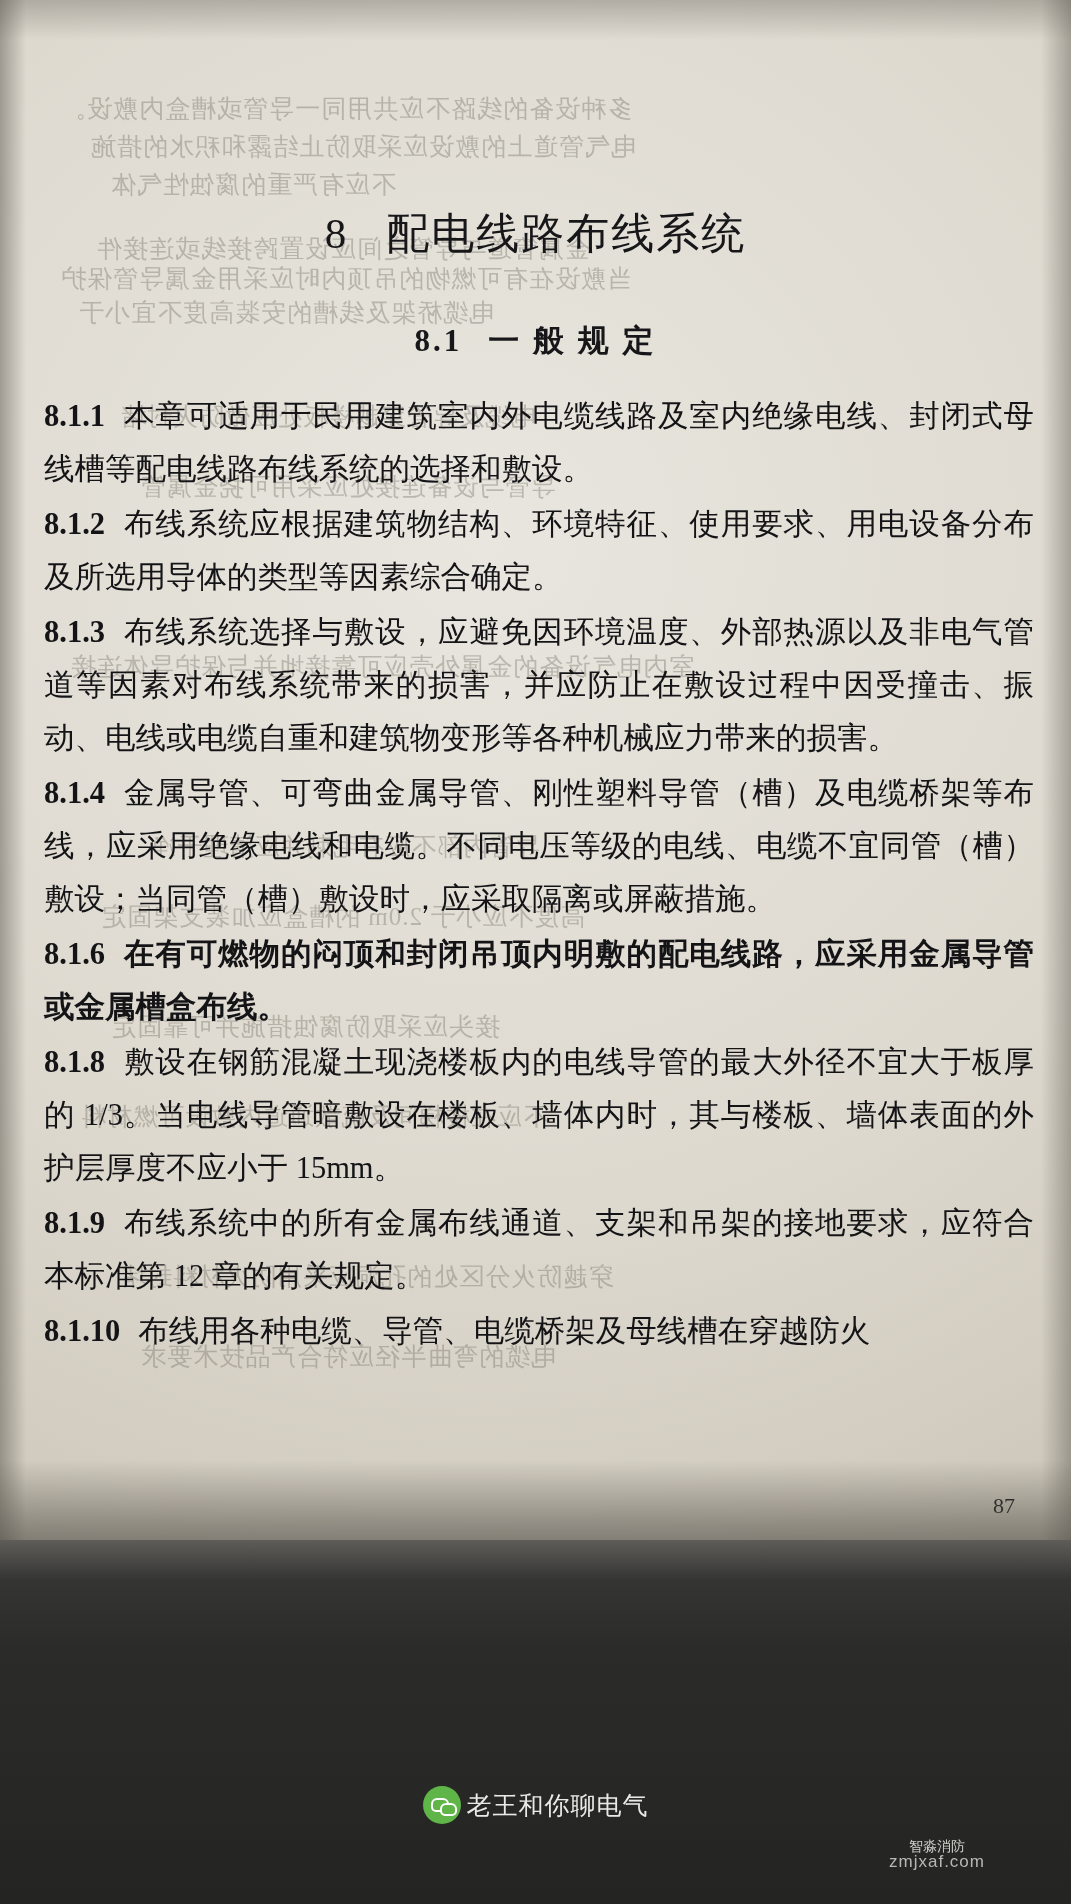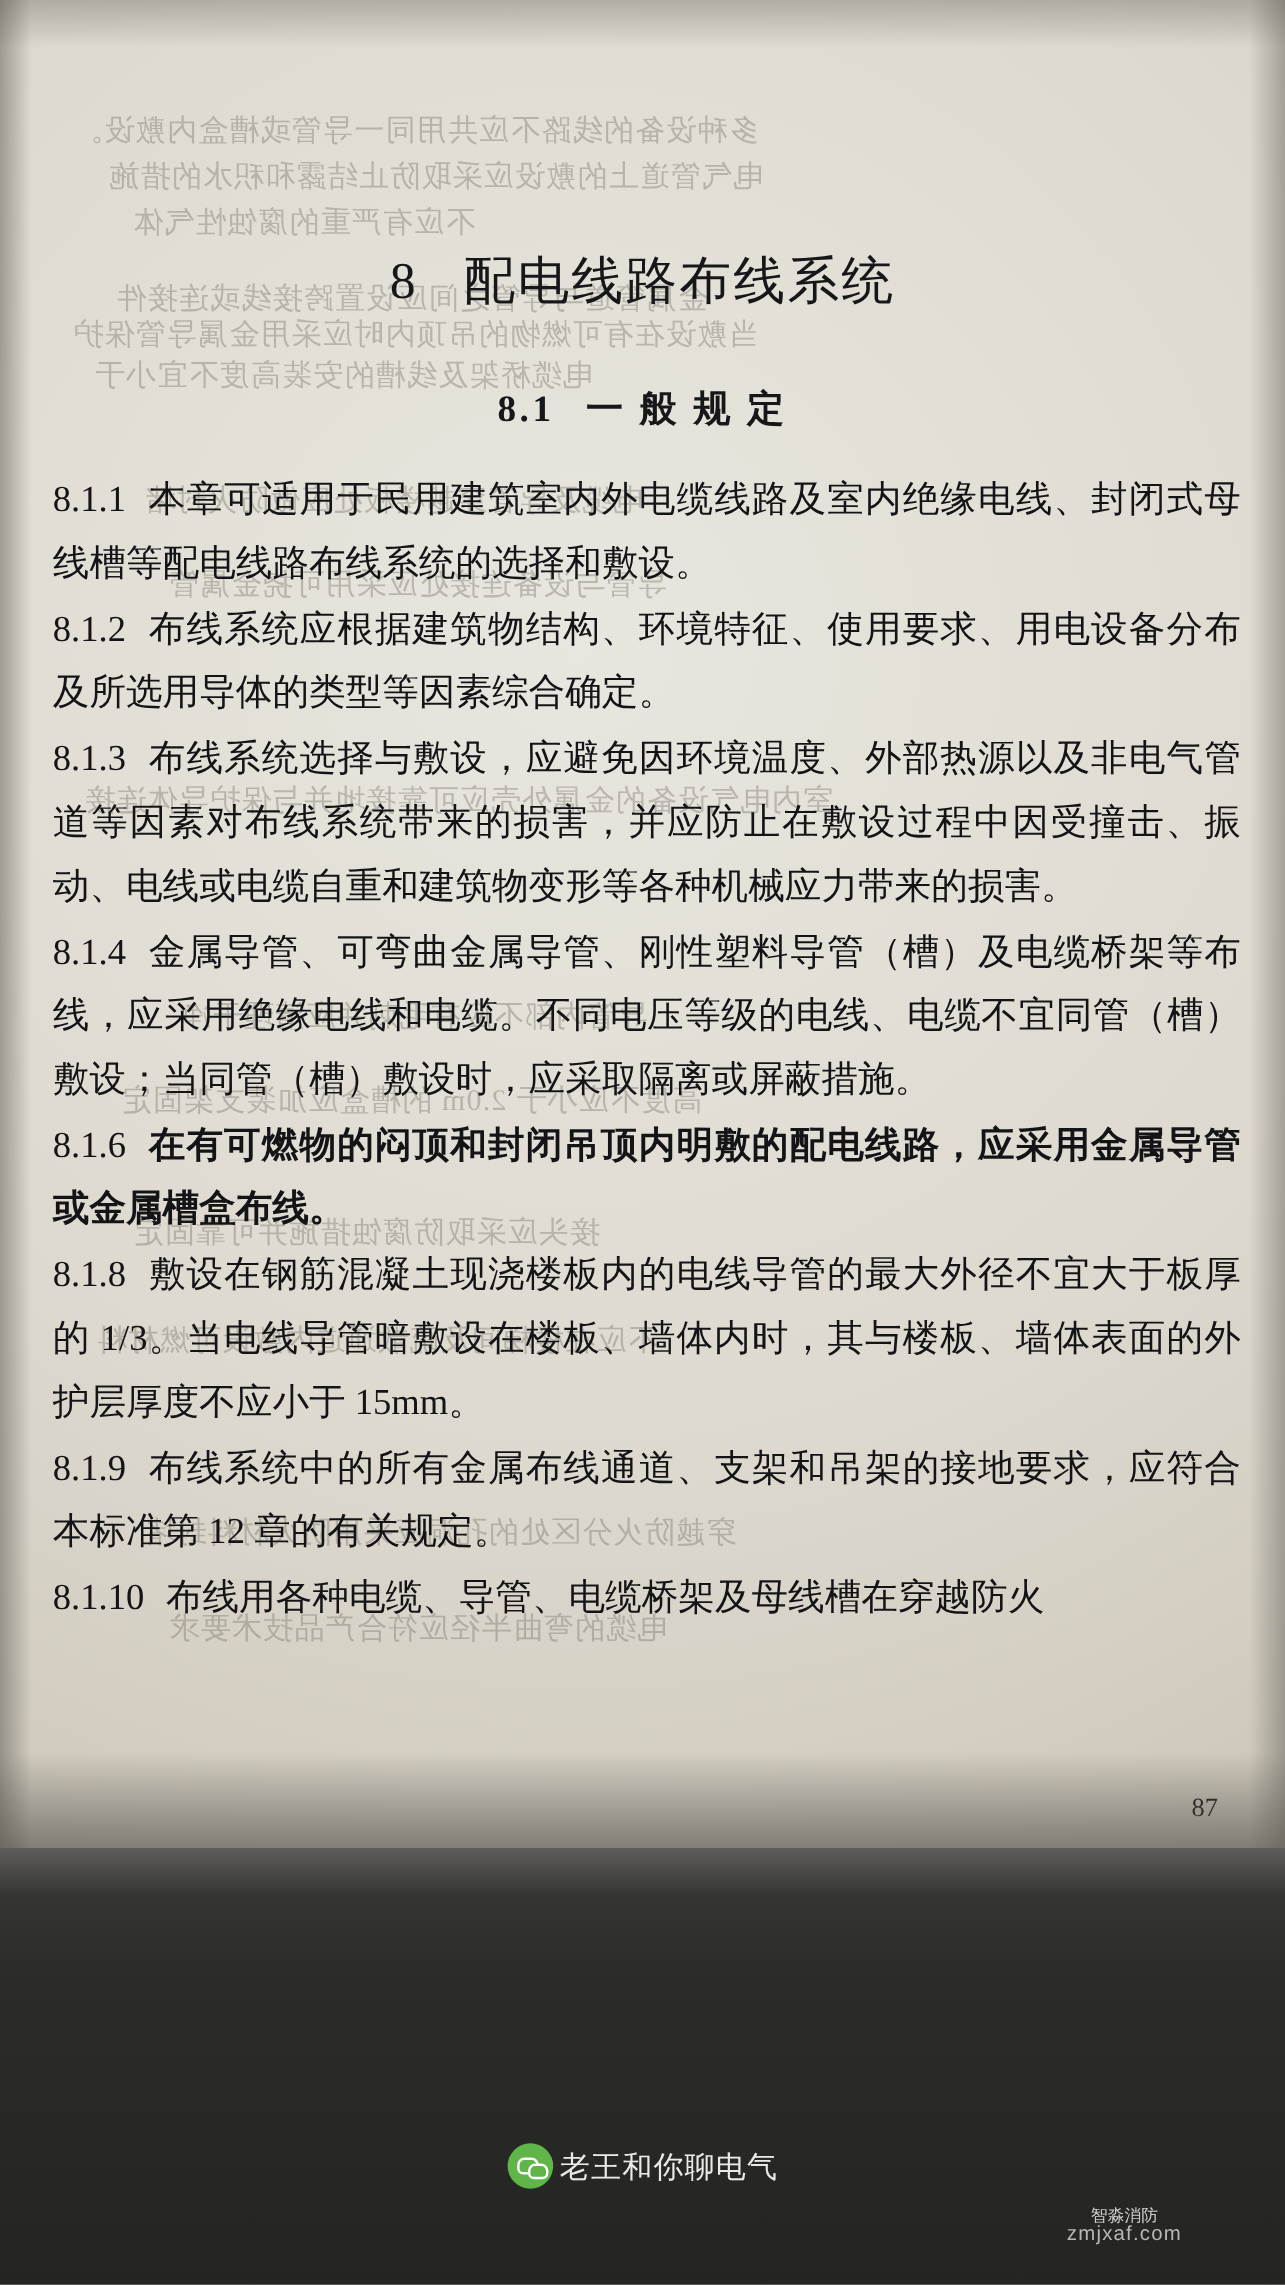--- a/index.html
+++ b/index.html
@@ -94,21 +94,21 @@
   p.clause {
     margin: 0 0 2px 0;
     font-size: 30.5px;
     line-height: 53px;
     color: #141417;
     text-align: justify;
     text-justify: inter-ideograph;
     text-indent: 0;
   }
   p.clause .num {
-    font-weight: normal;
+    font-weight: bold;
     letter-spacing: 0px;
     margin-right: 18px;
   }
   p.clause.bold {
     font-weight: bold;
   }
   .page-number {
     position: absolute;
     right: 56px;
     top: 1493px;

